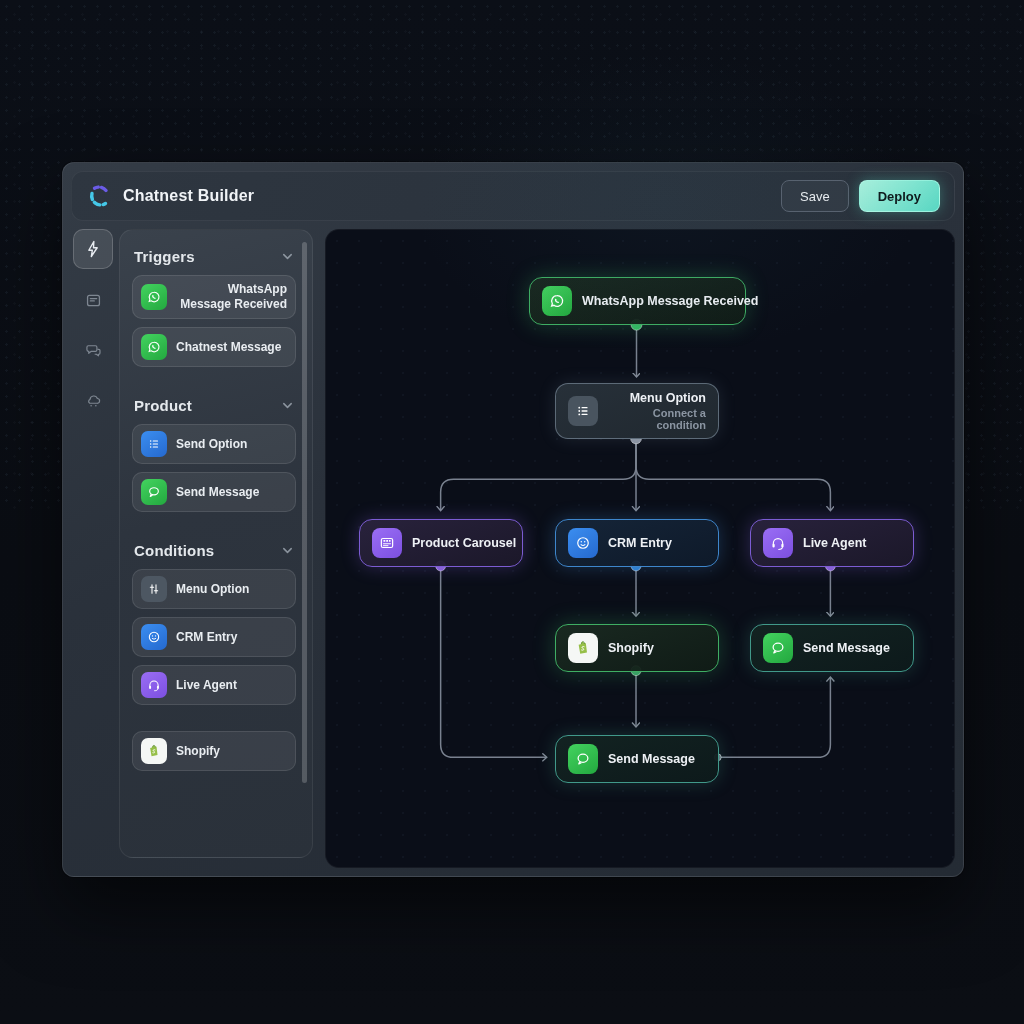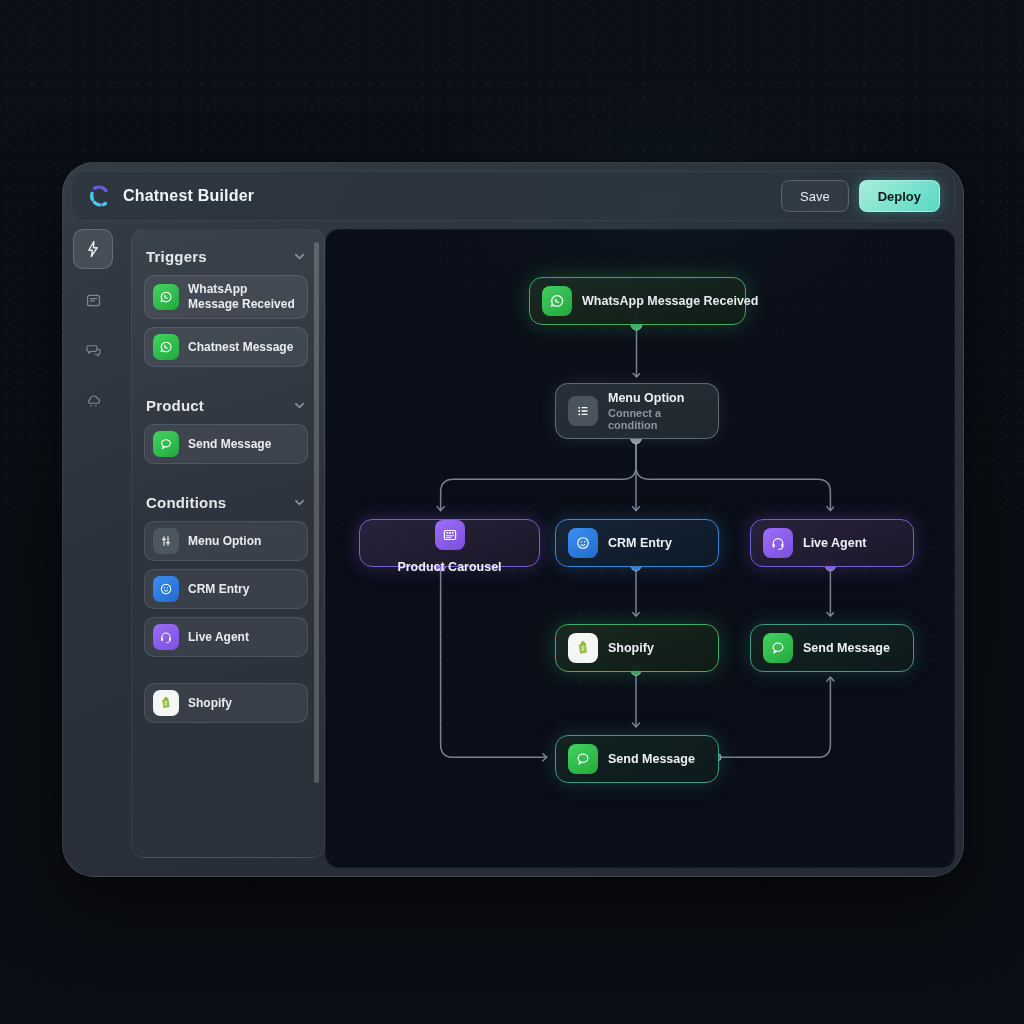--- a/index.html
+++ b/index.html
@@ -7,23 +7,23 @@
   .stage{position:relative;width:1024px;height:1024px;
     background:linear-gradient(180deg,#0b0f17 0%,#0a0d13 55%,#0b0e14 100%);}
   .stage::before{content:"";position:absolute;inset:0 0 50% 0;
     background:radial-gradient(rgba(130,170,200,0.07) 1px,transparent 1.3px) 0 0/13px 13px,
                radial-gradient(rgba(130,170,200,0.04) 1px,transparent 1.3px) 6px 6px/17px 17px;
     pointer-events:none;}
   .stage::after{content:"";position:absolute;left:40%;top:5%;width:50%;height:30%;
     background:radial-gradient(ellipse at center,rgba(40,80,100,0.10),transparent 70%);pointer-events:none;}
 
   .app-window{position:absolute;left:62px;top:162px;width:900px;height:713px;
-    border-radius:32px;background:linear-gradient(155deg,#343c46 0%,#2a313b 40%,#242b34 100%);
+    border-radius:12px;background:linear-gradient(155deg,#343c46 0%,#2a313b 40%,#242b34 100%);
     border:1px solid rgba(255,255,255,0.09);
-    box-shadow:0 30px 70px rgba(0,0,0,0.55),0 0 0 1px rgba(0,0,0,0.3);}
+    box-shadow:0 30px 70px rgba(0,0,0,0.55),0 0 0 1px rgba(0,0,0,0.3);text-align:right;}
 
   
   .hdr{position:absolute;left:8px;right:8px;top:8px;height:50px;border-radius:12px;
     background:linear-gradient(120deg,#2e3640 0%,#29313b 100%);
     border:1px solid rgba(255,255,255,0.06);display:flex;align-items:center;padding:0 14px;box-sizing:border-box;}
   .logo{width:26px;height:26px;margin-right:11px;flex:0 0 auto;}
   .title{color:#f1f4f7;font-size:16px;font-weight:700;letter-spacing:.2px;}
   .hdr-actions{margin-left:auto;display:flex;gap:10px;}
   .btn{height:32px;border-radius:8px;font-size:13px;display:flex;align-items:center;justify-content:center;
     padding:0 18px;cursor:pointer;box-sizing:border-box;}
@@ -32,21 +32,21 @@
     color:#0e1a1c;font-weight:700;box-shadow:0 0 14px rgba(90,220,195,0.35);}
 
   
   .rail{position:absolute;left:8px;top:66px;width:44px;display:flex;flex-direction:column;align-items:center;gap:12px;}
   .rail-btn{width:38px;height:38px;border-radius:10px;display:flex;align-items:center;justify-content:center;cursor:pointer;}
   .rail-btn.active{background:rgba(255,255,255,0.10);border:1px solid rgba(255,255,255,0.18);}
   .rail-btn svg{width:20px;height:20px;}
   .rail-btn.dim svg{opacity:.62;width:19px;height:19px;}
 
   
-  .palette{position:absolute;left:68px;top:66px;width:194px;bottom:18px;border-radius:14px;
+  .palette{position:absolute;left:56px;top:66px;width:194px;bottom:18px;border-radius:14px;
     background:linear-gradient(165deg,#3a424c 0%,#2d343e 45%,#2a313a 100%);
     border:1px solid rgba(255,255,255,0.07);box-sizing:border-box;padding:14px 16px 10px 12px;overflow:hidden;}
   .sec{margin-bottom:10px;}
   .sec-hd{display:flex;align-items:center;justify-content:space-between;padding:4px 2px 10px 2px;cursor:pointer;}
   .sec-title{color:#e4e8ec;font-size:15px;font-weight:700;letter-spacing:.2px;}
   .chev{width:13px;height:13px;opacity:.75;}
   .p-item{display:flex;align-items:center;gap:9px;background:rgba(255,255,255,0.065);
     border:1px solid rgba(255,255,255,0.10);border-radius:10px;padding:6px 8px;margin-bottom:8px;cursor:grab;min-height:26px;}
   .p-item .lbl{color:#e9edf1;font-size:12px;font-weight:600;line-height:1.25;}
   .tile{width:26px;height:26px;border-radius:7px;flex:0 0 auto;display:flex;align-items:center;justify-content:center;}
@@ -159,20 +159,31 @@
         </div>
       </div>
       <div class="sec-gap"></div>
 
       <div class="sec">
         <div class="sec-hd">
           <span class="sec-title">Product</span>
           <svg class="chev" viewBox="0 0 14 14">
               <path d="M3 5l4 4 4-4" fill="none" stroke="#aab3bd" stroke-width="1.6" stroke-linecap="round" stroke-linejoin="round"></path>
             </svg>
+        </div>
+        <div class="p-item">
+          <span class="tile t-blue">
+            <svg viewBox="0 0 24 24">
+                <circle cx="7" cy="7.5" r="1.2" fill="#fff"></circle>
+                <circle cx="7" cy="12" r="1.2" fill="#fff"></circle>
+                <circle cx="7" cy="16.5" r="1.2" fill="#fff"></circle>
+                <path d="M10.8 7.5h6.5M10.8 12h6.5M10.8 16.5h6.5" stroke="#fff" stroke-width="1.7" stroke-linecap="round"></path>
+              </svg>
+          </span>
+          <span class="lbl">Send Option</span>
         </div>
         <div class="p-item">
           <span class="tile t-green">
             <svg viewBox="0 0 24 24">
                 <ellipse cx="12" cy="11" rx="6.5" ry="5.4" fill="none" stroke="#fff" stroke-width="1.7"></ellipse>
                 <path d="M7.8 15.2 6.4 18.6l3.4-1.7" fill="none" stroke="#fff" stroke-width="1.7" stroke-linejoin="round"></path>
               </svg>
           </span>
           <span class="lbl">Send Message</span>
         </div>
@@ -284,21 +295,21 @@
               <circle cx="7" cy="16.5" r="1.2" fill="#fff"></circle>
               <path d="M10.8 7.5h6.5M10.8 12h6.5M10.8 16.5h6.5" stroke="#fff" stroke-width="1.7" stroke-linecap="round"></path>
             </svg>
         </span>
         <span style="display:flex;flex-direction:column;">
           <span class="nt">Menu Option</span>
           <span class="ns">Connect a condition</span>
         </span>
       </div>
 
-      <div class="node n-purple" style="left:33px;top:289px;width:181px;height:48px;flex-direction:column;">
+      <div class="node n-purple" style="left:33px;top:289px;width:164px;height:48px;">
         <span class="ntile t-purple">
           <svg viewBox="0 0 24 24">
               <rect x="4.5" y="6" width="15" height="12" rx="2" fill="none" stroke="#fff" stroke-width="1.6"></rect>
               <path d="M7.3 9.2h9.4" stroke="#fff" stroke-width="2.4" stroke-dasharray="2.4 1.3"></path>
               <path d="M7.3 13h9.4M7.3 15.6h6" stroke="#fff" stroke-width="1.3" stroke-linecap="round"></path>
             </svg>
         </span>
         <span class="nt">Product Carousel</span>
       </div>
 

